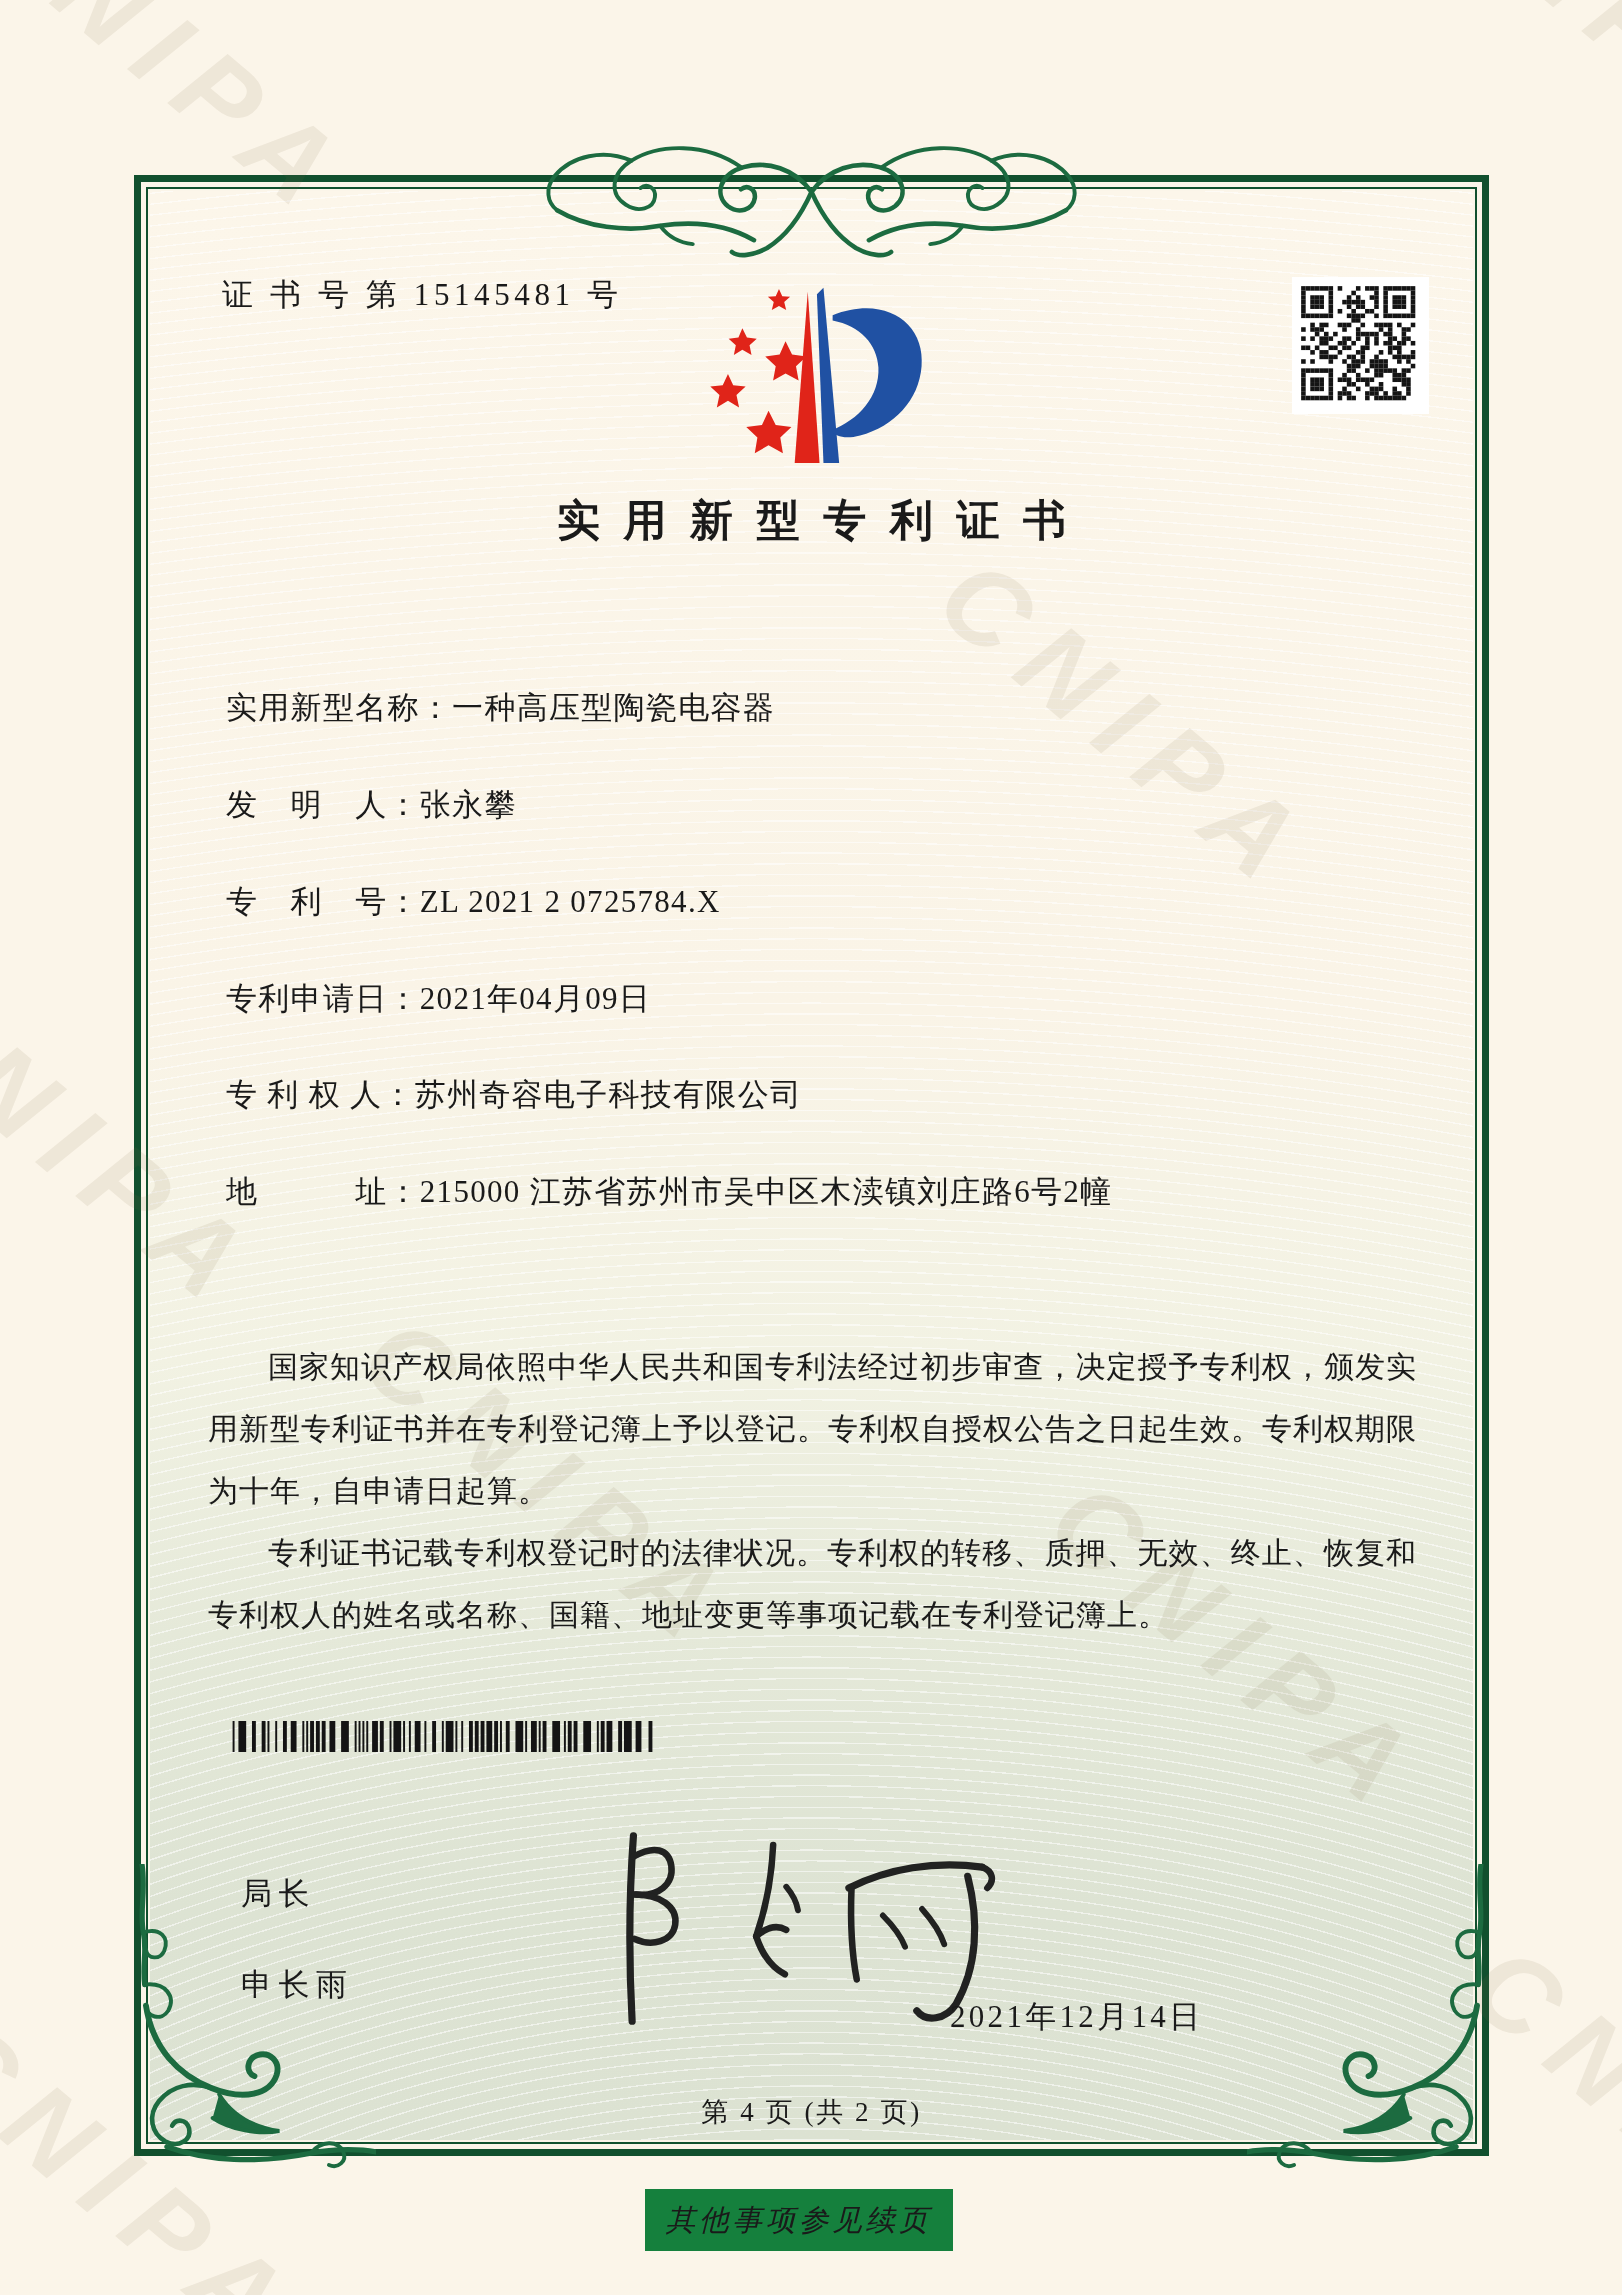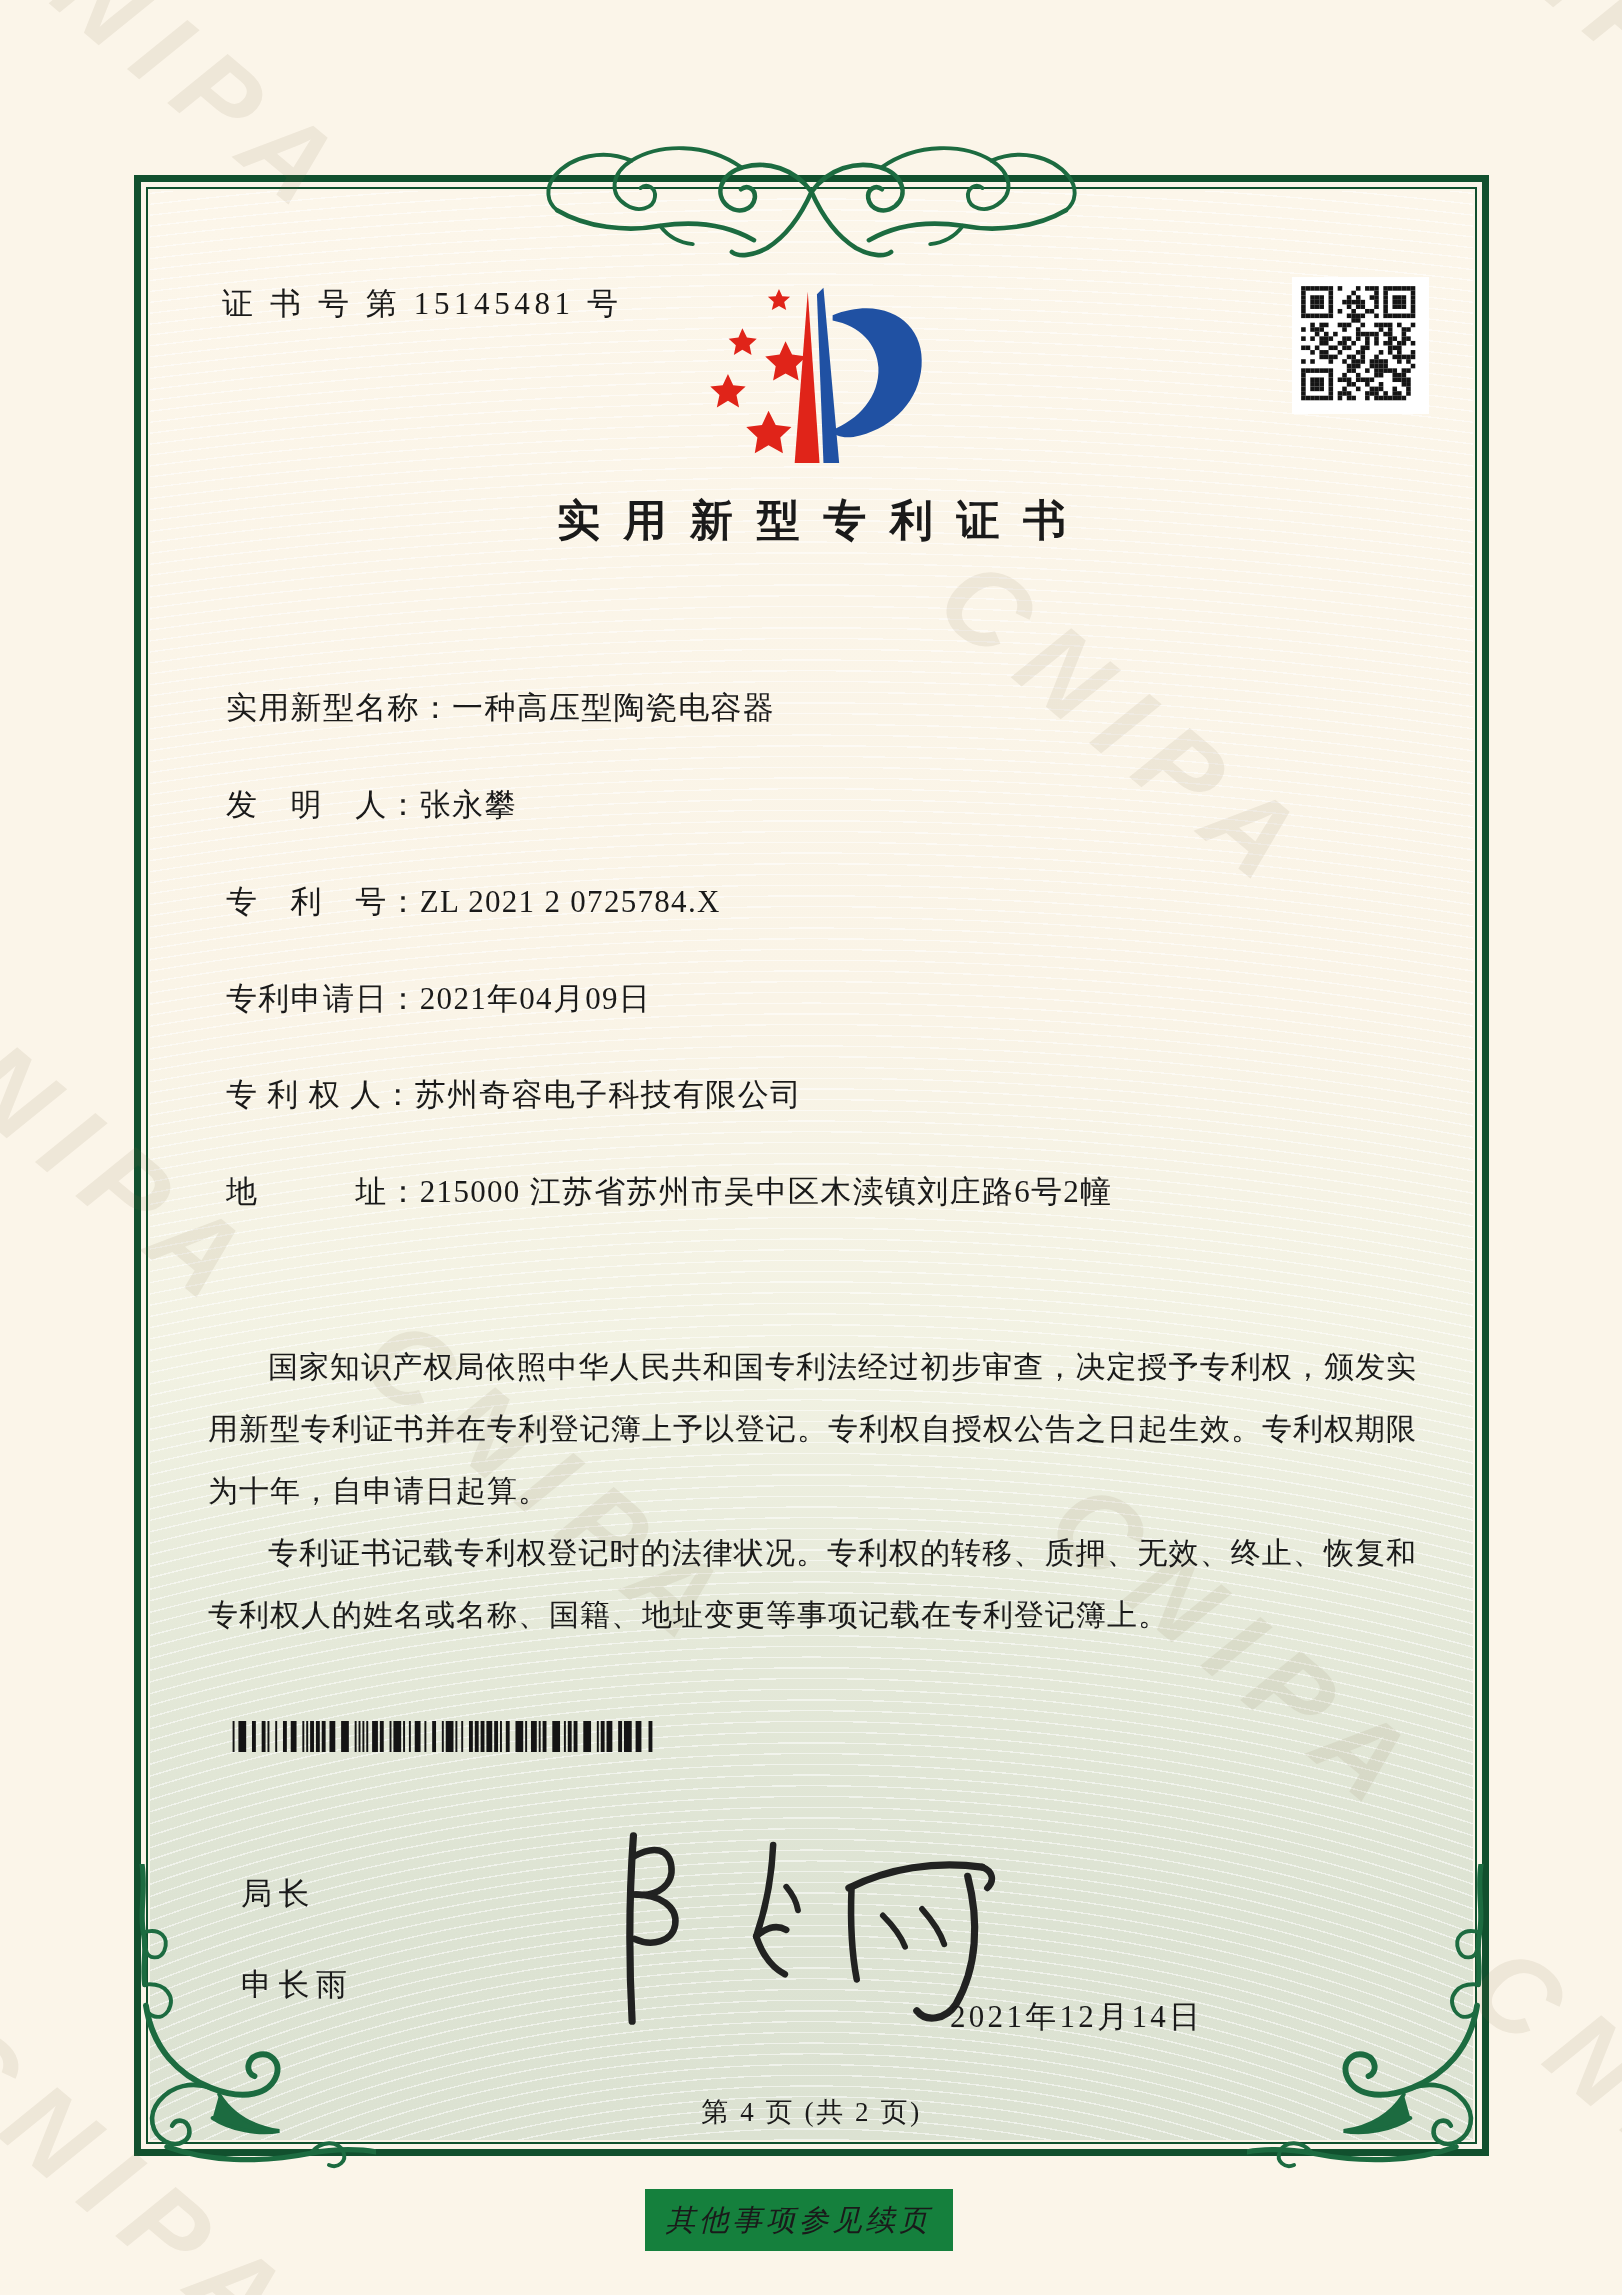--- a/index.html
+++ b/index.html
@@ -21,21 +21,21 @@
       rgba(255,255,255,0.55) 14.4px, rgba(255,255,255,0.55) 16.4px);}
 
   
   .frame{position:absolute;left:134px;top:175px;width:1355px;height:1981px;z-index:2;
          border:7.9px solid #11502e;box-sizing:border-box;}
   .frame::before{content:'';position:absolute;inset:5.2px;border:2.6px solid #11502e;}
 
   .orn{position:absolute;z-index:4;}
   .content{position:absolute;z-index:5;}
 
-  .cert-no{left:222px;top:283px;font-size:31px;letter-spacing:4.6px;}
+  .cert-no{left:222px;top:274px;font-size:31px;letter-spacing:4.6px;}
   .title{left:0;right:0;top:492px;text-align:center;font-size:43px;font-weight:bold;
          letter-spacing:23.6px;text-indent:23.6px;}
 
   .field{left:226px;width:1243px;height:41px;font-size:31px;white-space:nowrap;}
   .flabel{letter-spacing:1.3px;}
   .fvalue{letter-spacing:1.3px;}
   .fcol2{position:absolute;left:612px;top:0;}
 
   .paras{left:208px;top:1336px;width:1209px;font-size:30px;line-height:62px;
          text-align:justify;letter-spacing:1px;}

